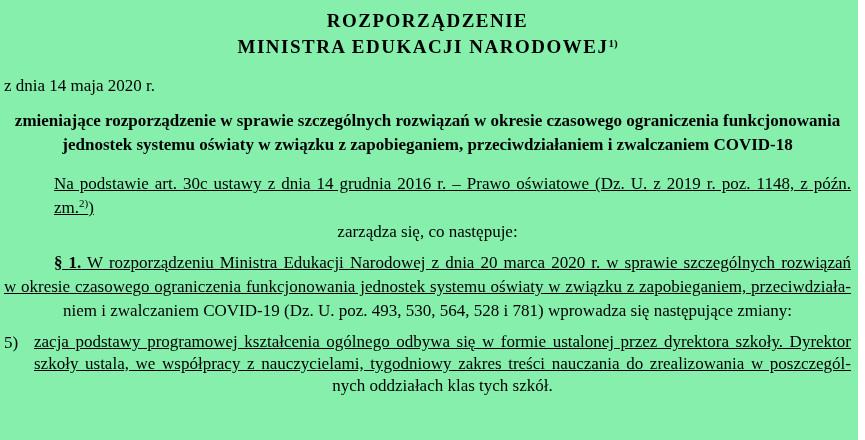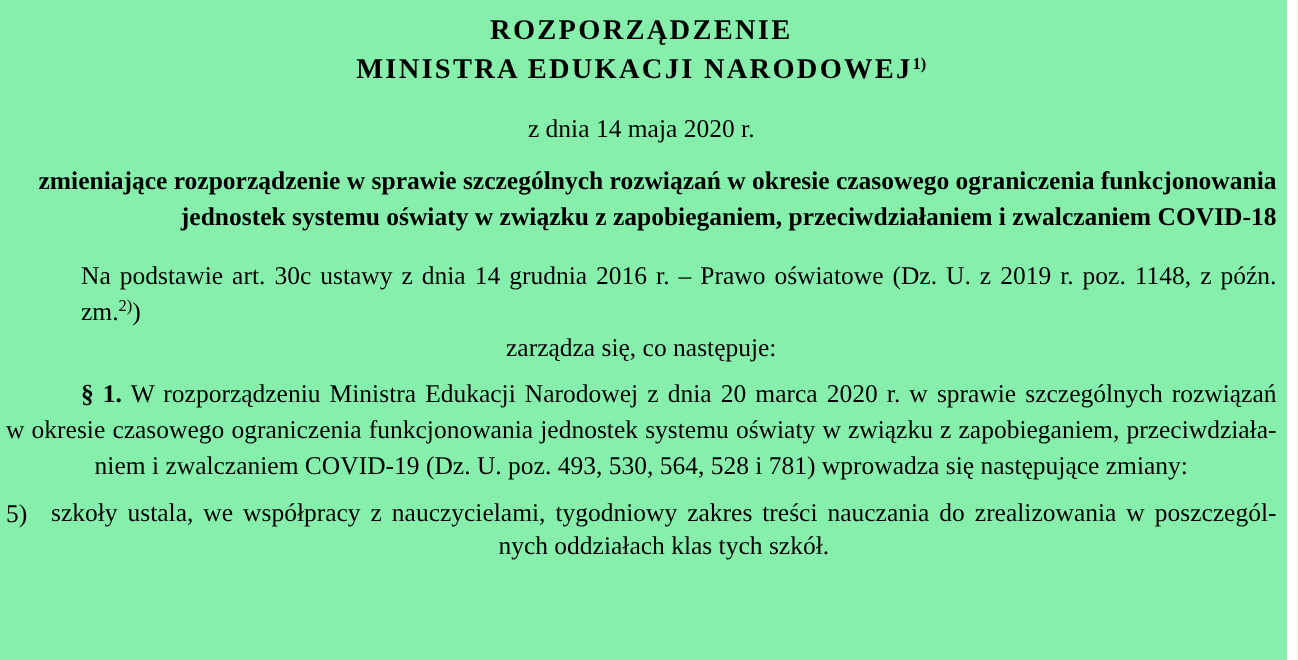--- a/index.html
+++ b/index.html
@@ -23,41 +23,41 @@
   .doc-title {
     text-align: center;
     font-weight: bold;
     font-size: 19px;
     letter-spacing: 1.5px;
     line-height: 26px;
     white-space: nowrap;
   }
   .doc-title sup { letter-spacing: 0; }
   .date-line {
-    text-align: center;
     line-height: 24px;
     margin-top: 14px;
   }
   .subject {
-    text-align: right;
+    text-align: center;
     font-weight: bold;
     line-height: 24px;
     margin-top: 11px;
   }
   
   .para { margin: 0; }
   .legal-basis { margin-top: 15px; }
   .section1    { margin-top: 7px;  }
   .item        { margin-top: 8px;  }
   .quote-block { margin-top: 4px; margin-left: 30px; }
 
   .jline {
     line-height: 24px;
     text-align: justify;
     text-align-last: justify;
+    text-decoration: underline;
   }
   .lline {
     line-height: 24px;
     text-align: center;
   }
   .quote-block .jline, .quote-block .lline { line-height: 22px; }
   .indent { padding-left: 50px; }
 
   .item {
     position: relative;
@@ -106,17 +106,18 @@
     <div class="jline indent"><b class="sec">§ 1.</b><span> W rozporządzeniu Ministra Edukacji Narodowej z dnia 20 marca 2020 r. w sprawie szczególnych rozwiązań</span></div>
     <div class="jline">w okresie czasowego ograniczenia funkcjonowania jednostek systemu oświaty w związku z zapobieganiem, przeciwdziała-</div>
     <div class="lline">niem i zwalczaniem COVID-19 (Dz. U. poz. 493, 530, 564, 528 i 781) wprowadza się następujące zmiany:</div>
   </div>
 
   <div class="item">
     <span class="marker">5)</span>
   </div>
 
   <div class="para quote-block">
+    <div class="jline">zacja podstawy programowej kształcenia ogólnego odbywa się w formie ustalonej przez dyrektora szkoły. Dyrektor</div>
     <div class="jline">szkoły ustala, we współpracy z nauczycielami, tygodniowy zakres treści nauczania do zrealizowania w poszczegól-</div>
     <div class="lline">nych oddziałach klas tych szkół.</div>
   </div>
 
 </div>
 
 </body></html>

